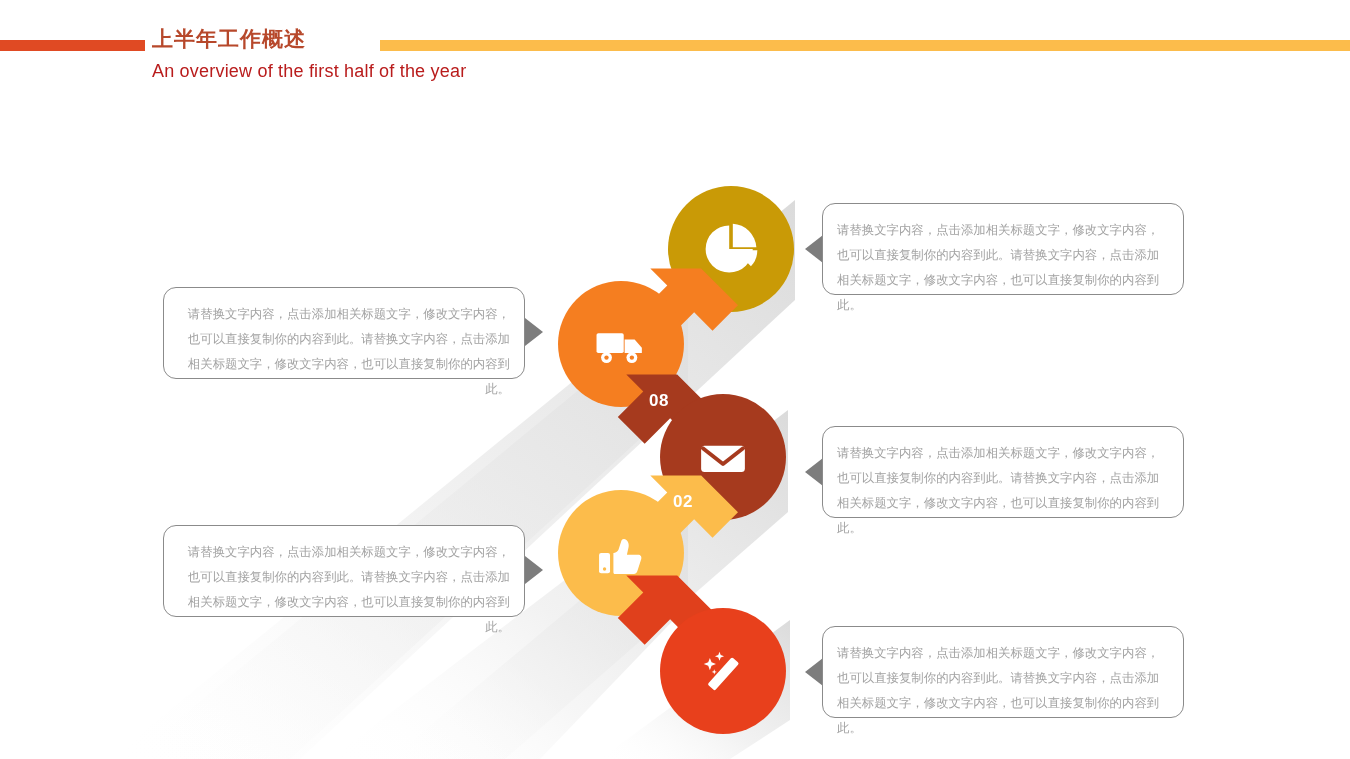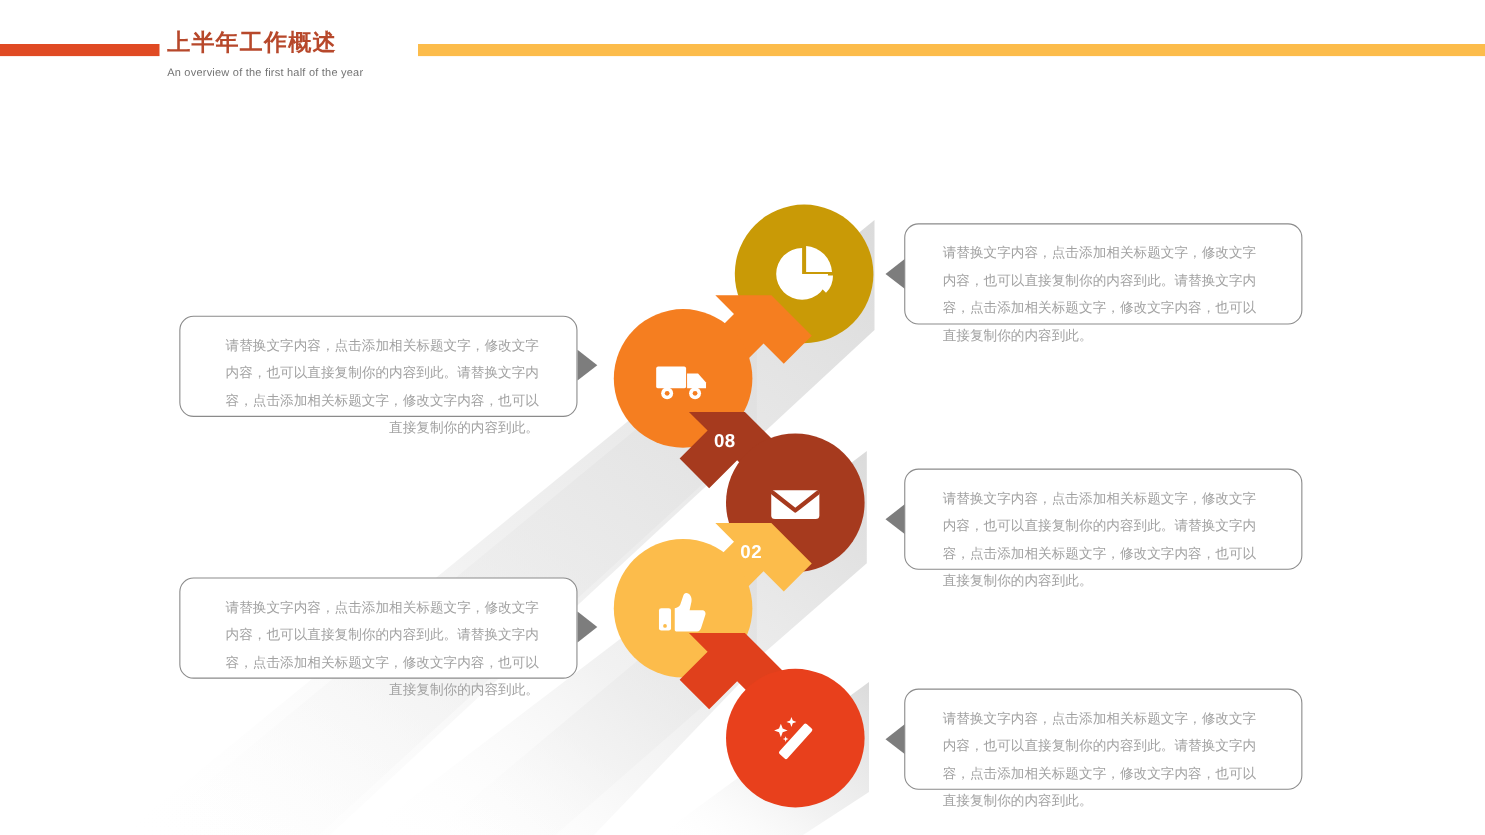--- a/index.html
+++ b/index.html
@@ -34,22 +34,22 @@
     font-size: 21px;
     font-weight: bold;
     color: #b7482b;
     letter-spacing: 1px;
     white-space: nowrap;
     line-height: 1.1;
   }
   #header-subtitle {
     position: absolute;
     left: 152px; top: 61px;
-    font-size: 10px;
-    color: #737373;
+    font-size: 18px;
+    color: #b91c1c;
     white-space: nowrap;
     letter-spacing: .2px;
   }
 
   
   .ray {
     position: absolute;
     pointer-events: none;
   }
 
@@ -86,21 +86,21 @@
   
   .callout {
     position: absolute;
     box-sizing: border-box;
     border: 1.6px solid #8b8b8b;
     border-radius: 13px;
     background: #ffffff;
     color: #a2a2a2;
     font-size: 12.4px;
     line-height: 25px;
-    padding: 14px 34px;
+    padding: 14px 14px;
     font-family: "Liberation Sans", "DejaVu Sans", sans-serif;
   }
   .callout.right-side { text-align: left; }
   .callout.left-side  { text-align: right; }
 
   .callout-pointer {
     position: absolute;
     width: 0; height: 0;
   }
   .callout-pointer.point-left {

